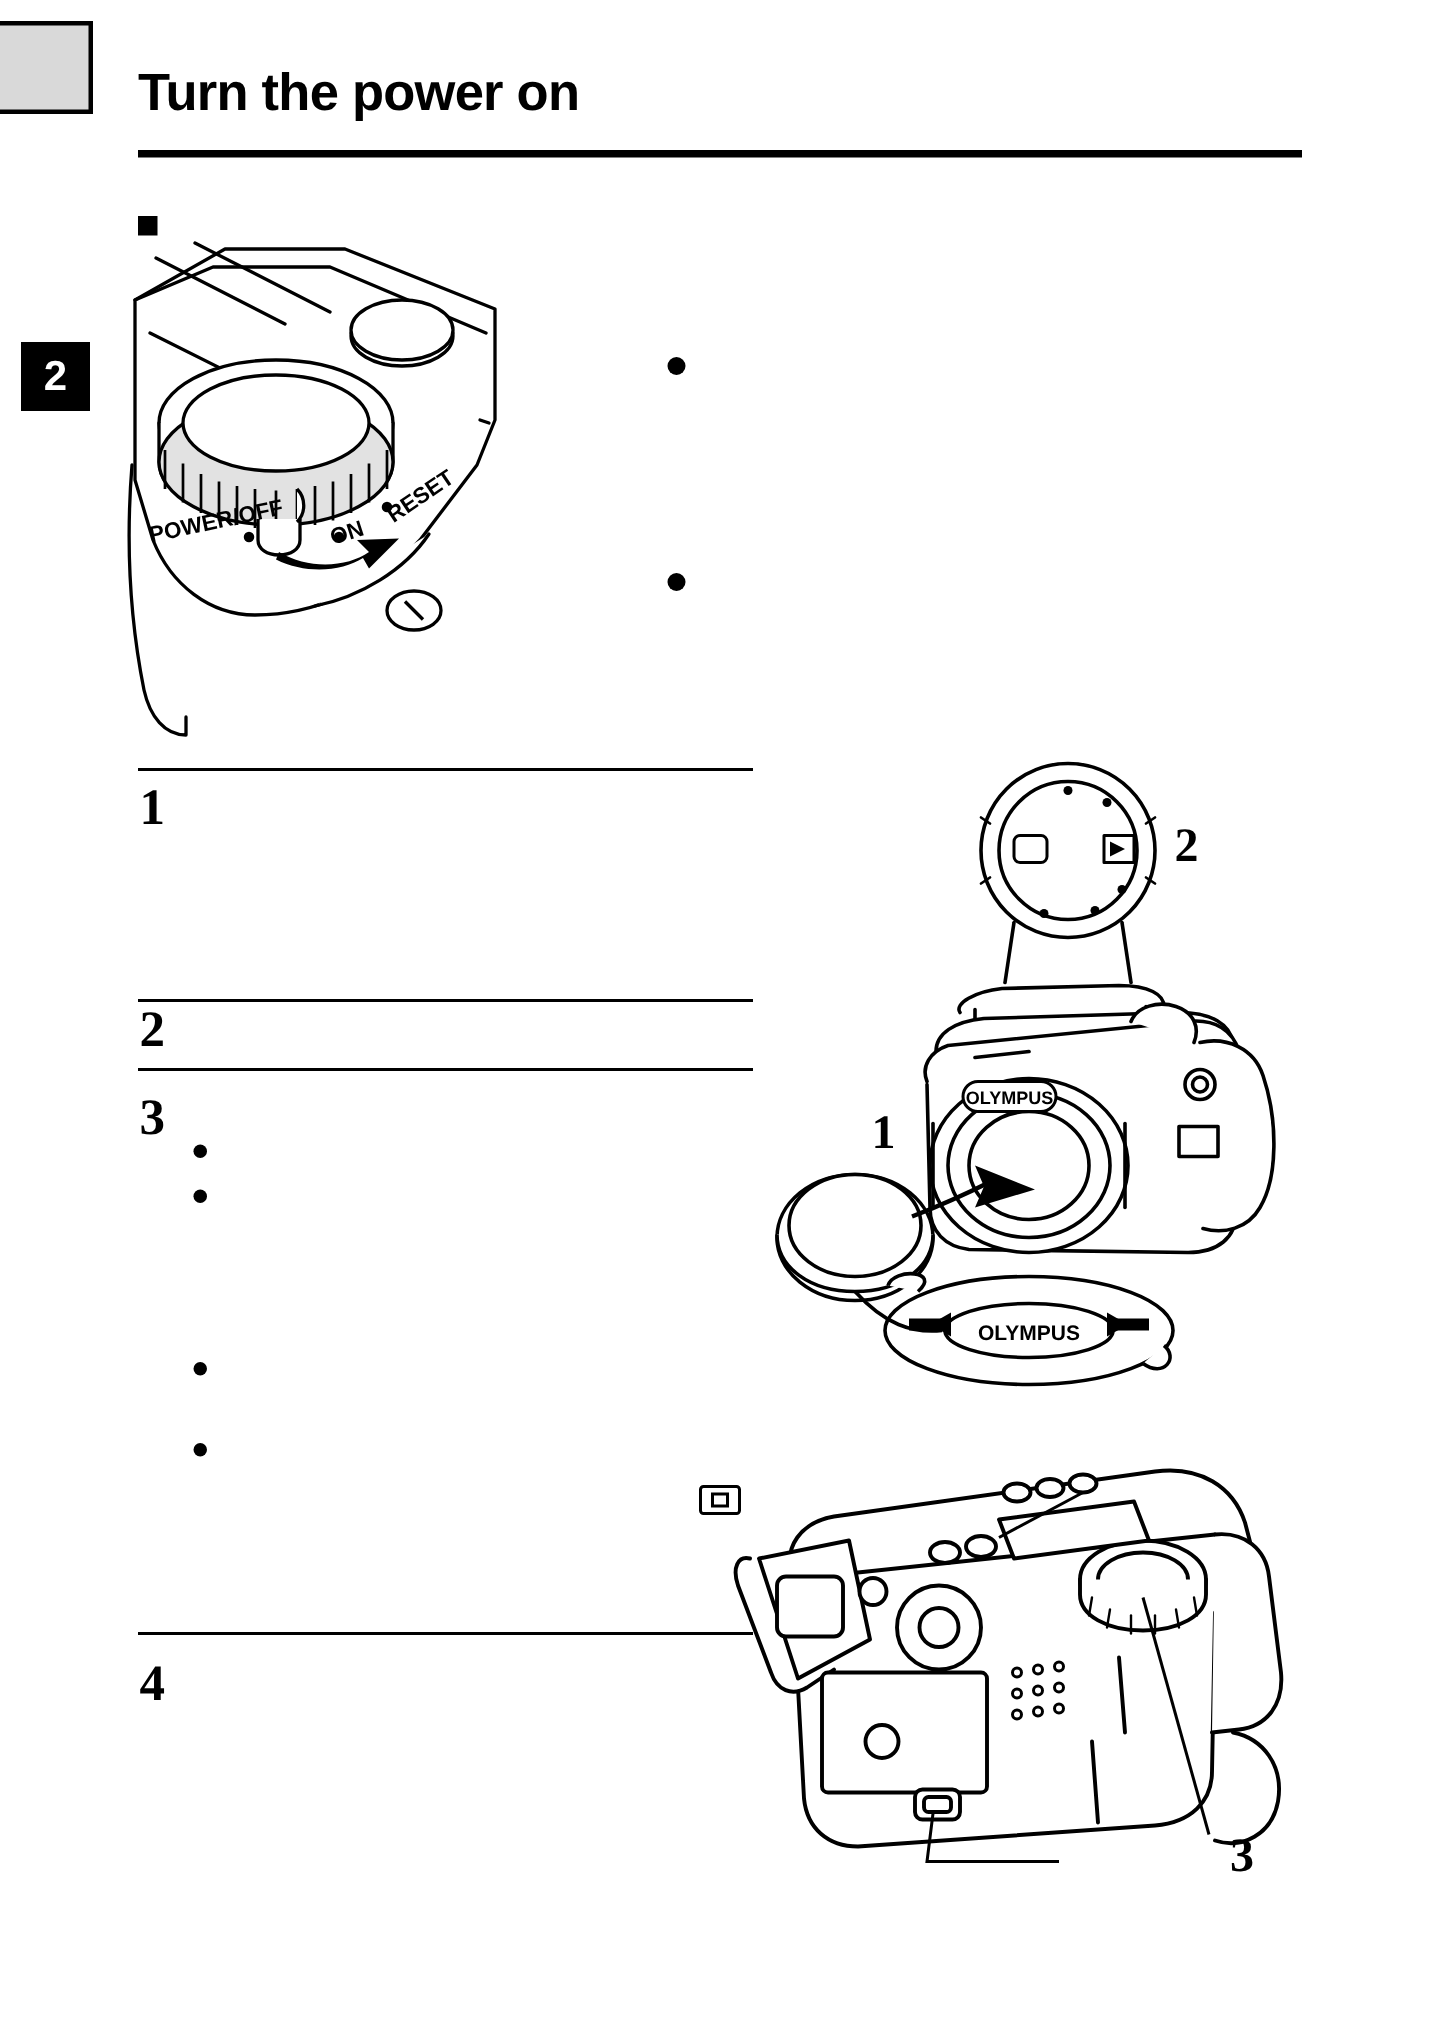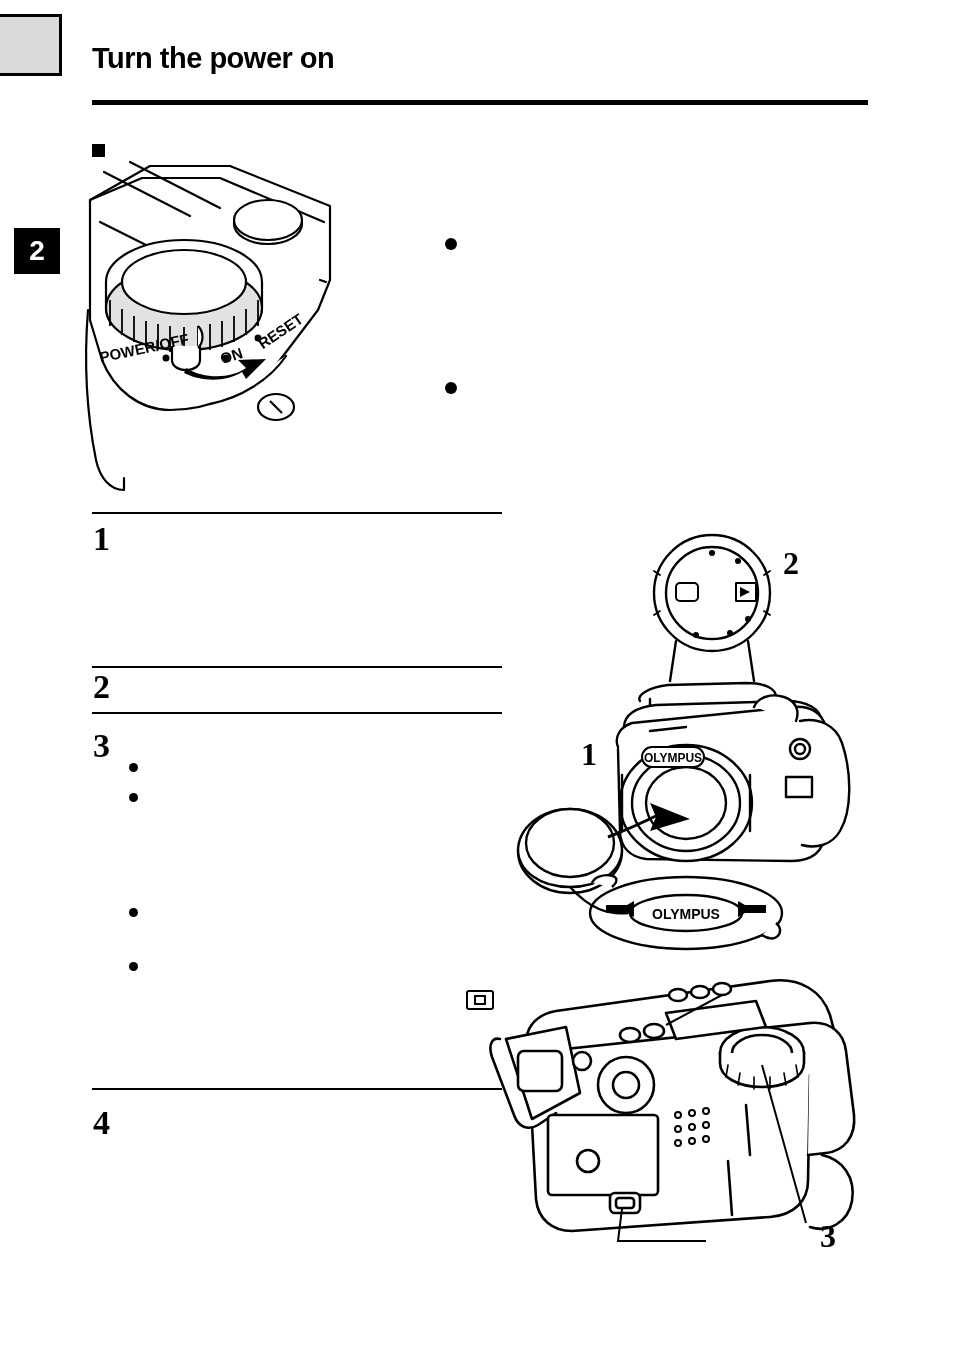--- a/index.html
+++ b/index.html
@@ -39,21 +39,21 @@
     font-weight: bold;
     font-size: 28px;
     line-height: 46px;
     text-align: center;
   }
 
   .page-title {
     position: absolute;
     left: 92px;
     top: 42px;
-    font-size: 29px;
+    font-size: 35px;
     font-weight: bold;
     letter-spacing: -0.5px;
   }
   .title-rule {
     position: absolute;
     left: 92px;
     top: 100px;
     width: 776px;
     height: 5px;
     background: #000;
@@ -114,21 +114,21 @@
     bottom: 3px;
     border: 2px solid #000;
     box-sizing: border-box;
   }
 
   
   .fig {
     position: absolute;
   }
   .fig-dial { left: 80px; top: 160px; }
-  .fig-camera-front { left: 500px; top: 531px; }
+  .fig-camera-front { left: 500px; top: 505px; }
   .fig-camera-back { left: 470px; top: 965px; }
 
   .callout {
     position: absolute;
     font-size: 32px;
     font-weight: bold;
     font-family: "Liberation Serif", serif;
   }
 </style>
 </head>

